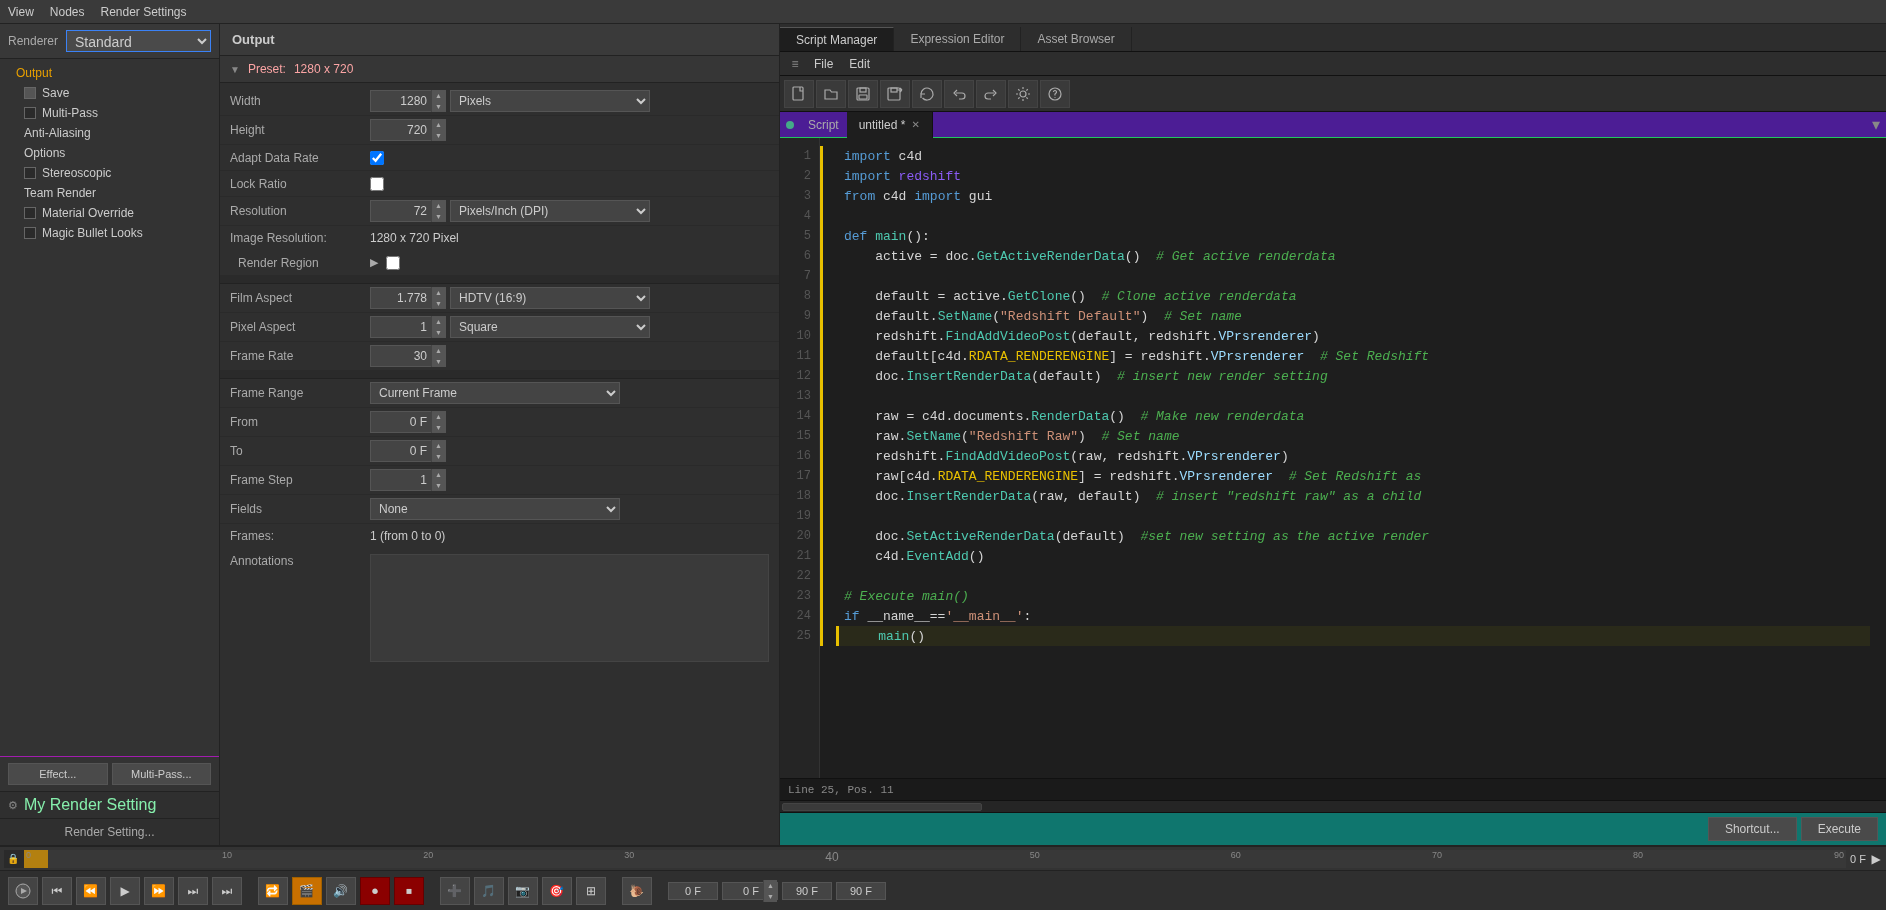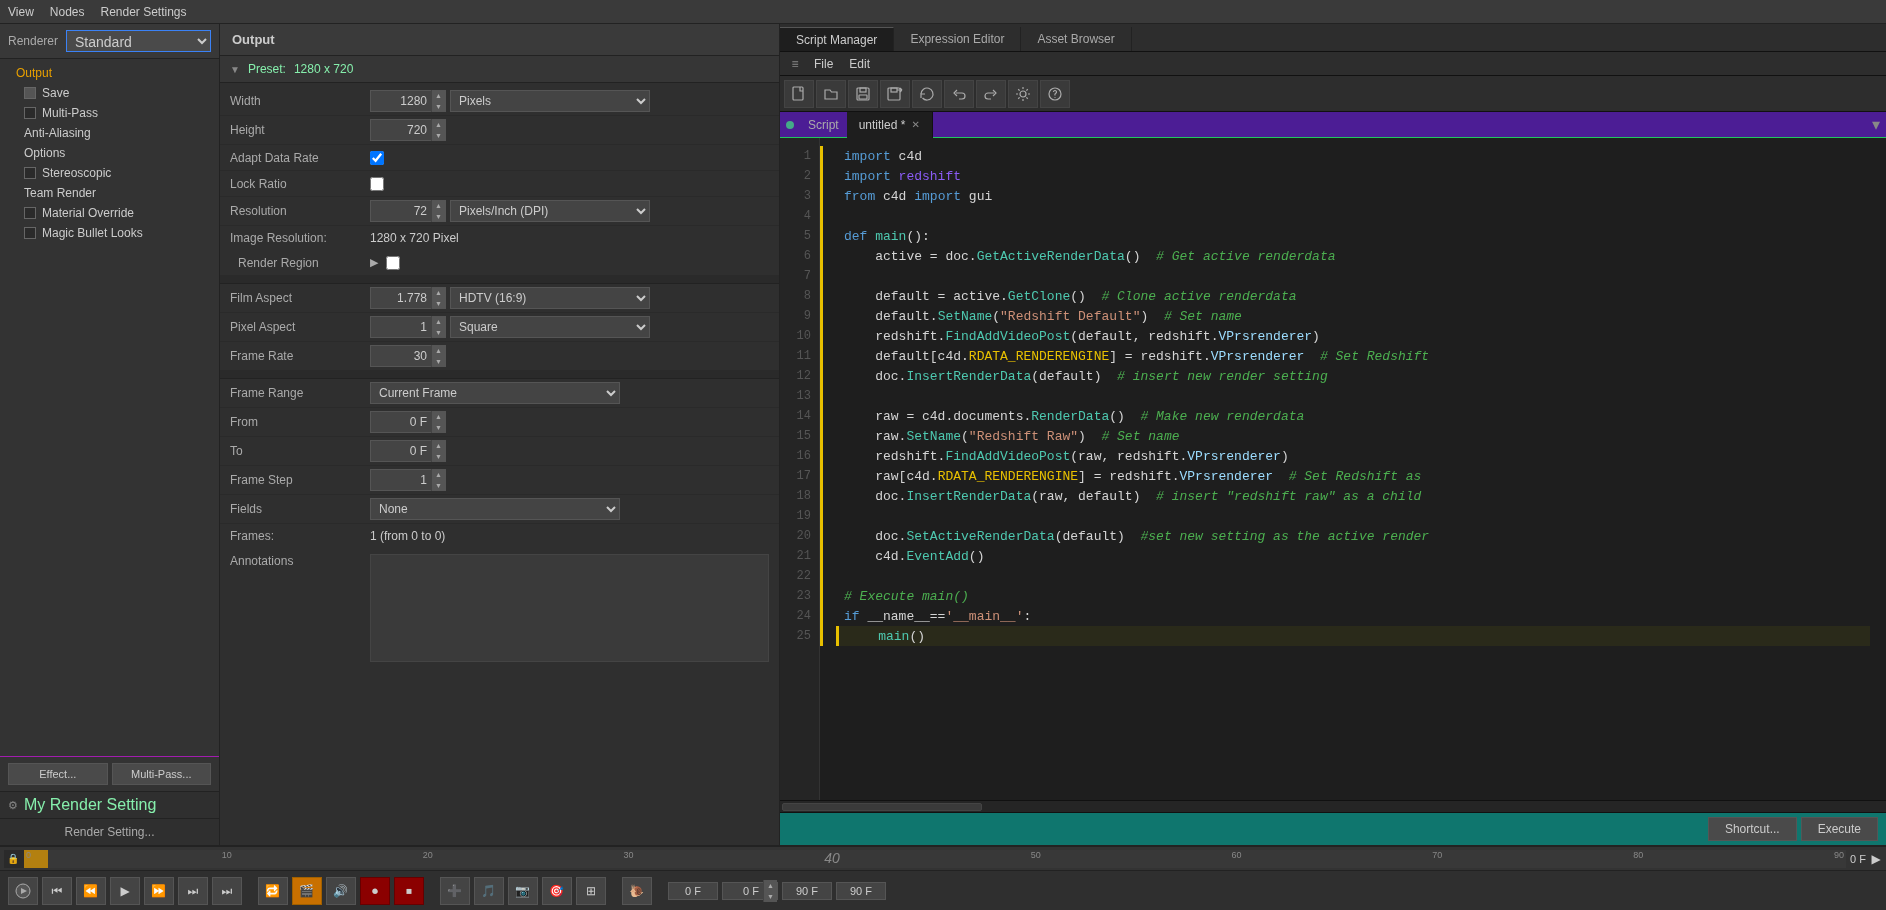--- a/index.html
+++ b/index.html
@@ -159,21 +159,21 @@
 
     .preset-row {
       display: flex;
       align-items: center;
       padding: 6px 10px;
       background: #363636;
       border-bottom: 1px solid #222;
       gap: 8px;
     }
     .preset-arrow { color: #888; font-size: 10px; }
-    .preset-label { color: #86efac; font-size: 12px; }
+    .preset-label { color: #fca5a5; font-size: 12px; }
 
     .settings-form {
       padding: 4px 0;
     }
 
     .form-row {
       display: flex;
       align-items: center;
       padding: 3px 10px;
       min-height: 26px;
@@ -975,20 +975,23 @@
         <div class="code-line"></div>
         <div class="code-line"><span style="color:#d4d4d4;">    doc.</span><span class="fn">SetActiveRenderData</span><span style="color:#d4d4d4;">(default)  </span><span class="comment">#set new setting as the active render</span></div>
         <div class="code-line"><span style="color:#d4d4d4;">    c4d.</span><span class="fn">EventAdd</span><span style="color:#d4d4d4;">()</span></div>
         <div class="code-line"></div>
         <div class="code-line"><span class="comment"># Execute main()</span></div>
         <div class="code-line"><span class="kw">if</span><span style="color:#d4d4d4;"> __name__==</span><span class="str">'__main__'</span><span style="color:#d4d4d4;">:</span></div>
         <div class="code-line active-line"><span style="color:#d4d4d4;">    </span><span class="fn">main</span><span style="color:#d4d4d4;">()</span></div>
       </div>
     </div>
 
+    <div class="status-bar">
+      <span>Line 25, Pos. 11</span>
+    </div>
 
     <div class="scrollbar-h">
       <div class="scrollbar-thumb"></div>
     </div>
 
     <div class="bottom-buttons">
       <button class="action-btn">Shortcut...</button>
       <button class="action-btn">Execute</button>
     </div>
   </div>
@@ -998,21 +1001,21 @@
 <div style="display:flex;flex-direction:column;flex-shrink:0;background:#2f2f2f;border-top:1px solid #222;">
   <div class="timeline-bar">
     <div style="background:#2a2a2a;width:20px;height:18px;display:flex;align-items:center;justify-content:center;color:#555;font-size:10px;">🔒</div>
     <div style="position:relative;flex:1;height:18px;background:#383838;overflow:hidden;">
       <div style="position:absolute;left:0;top:0;bottom:0;width:24px;background:#e8a000;opacity:0.7;"></div>
       <div style="position:absolute;top:0;left:0;right:0;display:flex;justify-content:space-between;padding:0 2px;">
         <span style="color:#888;font-size:9px;">0</span>
         <span style="color:#888;font-size:9px;">10</span>
         <span style="color:#888;font-size:9px;">20</span>
         <span style="color:#888;font-size:9px;">30</span>
-        <span style="color:#888;font-size:14px;font-style:italic;">40</span>
+        <span style="color:#888;font-size:12px;">40</span>
         <span style="color:#888;font-size:9px;">50</span>
         <span style="color:#888;font-size:9px;">60</span>
         <span style="color:#888;font-size:9px;">70</span>
         <span style="color:#888;font-size:9px;">80</span>
         <span style="color:#888;font-size:9px;">90</span>
       </div>
     </div>
     <div class="timeline-frame-display">
       <span>0 F</span>
     </div>

